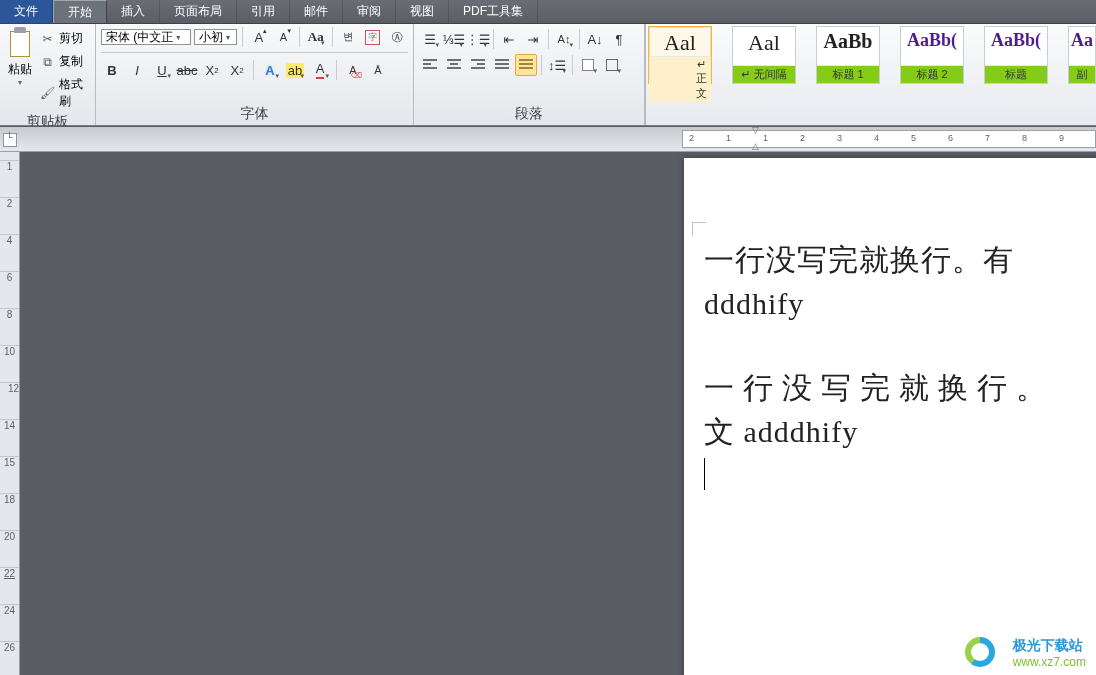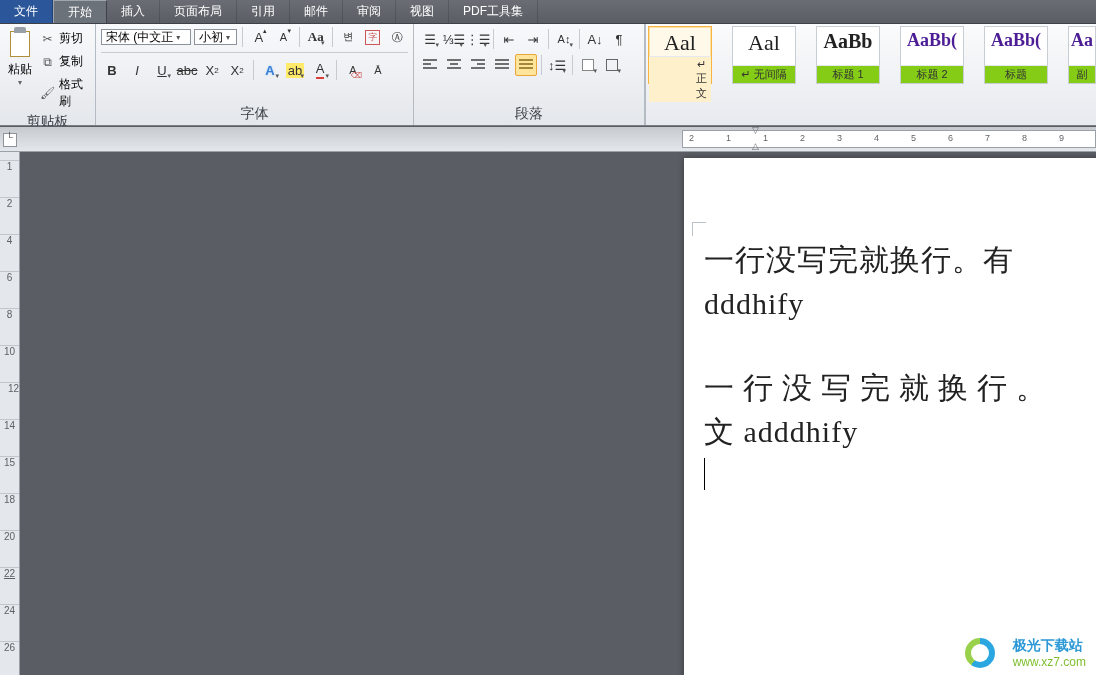--- a/index.html
+++ b/index.html
@@ -56,21 +56,21 @@
 .tabbox { position: absolute; left: 3px; top: 6px; width: 14px; height: 14px; background: #fff; border: 1px solid #8e949c; }
 .tabbox::after { content: "└"; position: absolute; left: 2px; top: -2px; font-size: 10px; color: #4a4e55; }
 
 .workspace { position: absolute; left: 20px; top: 152px; right: 0; bottom: 0; background: #5a5e64; }
 .page { position: absolute; left: 664px; top: 6px; width: 620px; height: 760px; background: #fff; box-shadow: 0 0 6px rgba(0,0,0,0.4); padding: 80px 0 0 20px; }
 .page-corner { position: absolute; left: 8px; top: 64px; width: 14px; height: 14px; border-left: 1px solid #bcc0c7; border-top: 1px solid #bcc0c7; }
 .tx { font-family: "SimSun", serif; font-size: 30px; color: #222; line-height: 44px; letter-spacing: 1px; }
 .tx.spread { letter-spacing: 9px; }
 .cursor-line { width: 1px; height: 32px; background: #000; margin-top: 4px; }
 
-.watermark { position: absolute; right: 10px; bottom: 6px; display: flex; align-items: center; gap: 18px; }
+.watermark { position: absolute; right: 10px; bottom: 6px; display: flex; align-items: flex-start; gap: 18px; }
 .wm-icon { width: 30px; height: 30px; border-radius: 50%; background: conic-gradient(#2aa7e0 0 60%, #9ad14a 60% 100%); position: relative; }
 .wm-icon::after { content: ""; position: absolute; inset: 6px; border-radius: 50%; background: #fff; }
 .wm-txt .l1 { font: bold 14px "Microsoft YaHei"; color: #2c98d6; }
 .wm-txt .l2 { font: 12px "Arial"; color: #7fbf2e; }
 
 .Aa { font-family: "Times New Roman", serif; font-weight: bold; }
 .red-under { border-bottom: 2px solid #d7403a; }
 
 svg { display: block; }
 </style>

